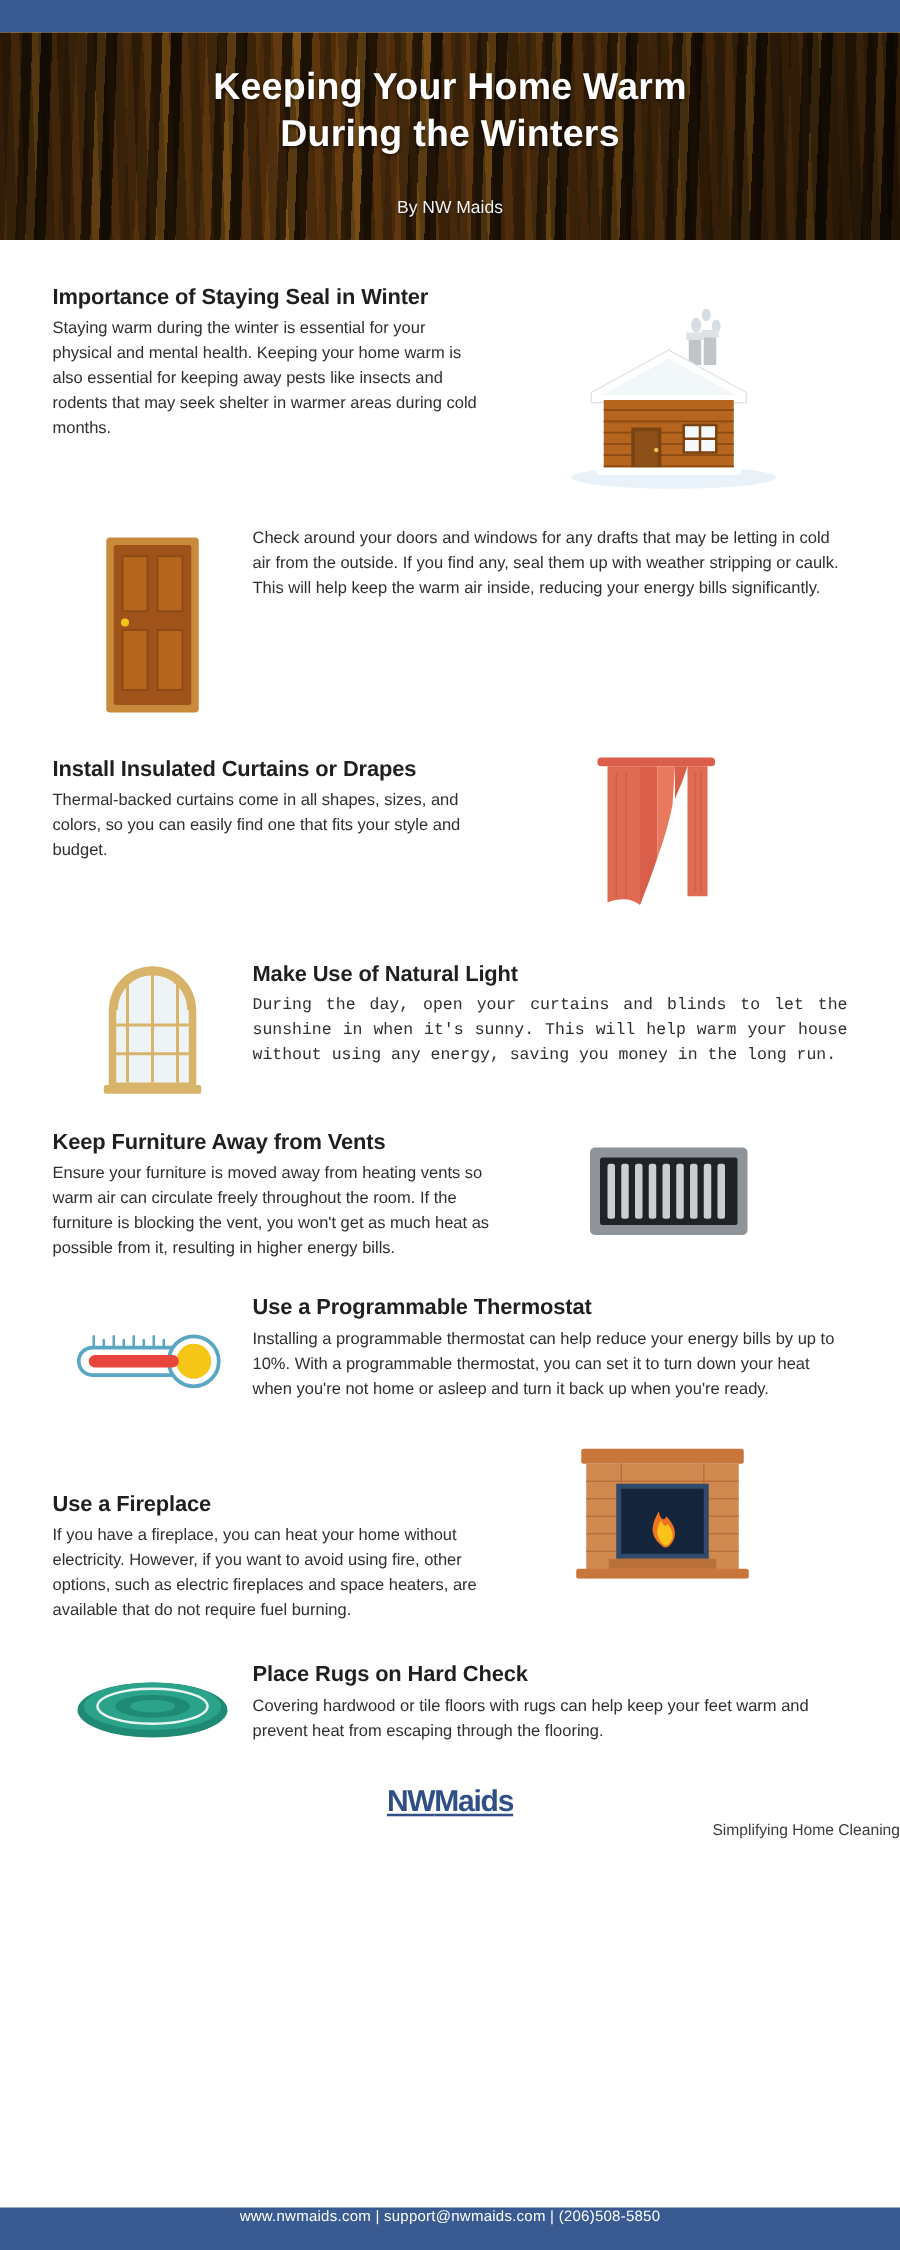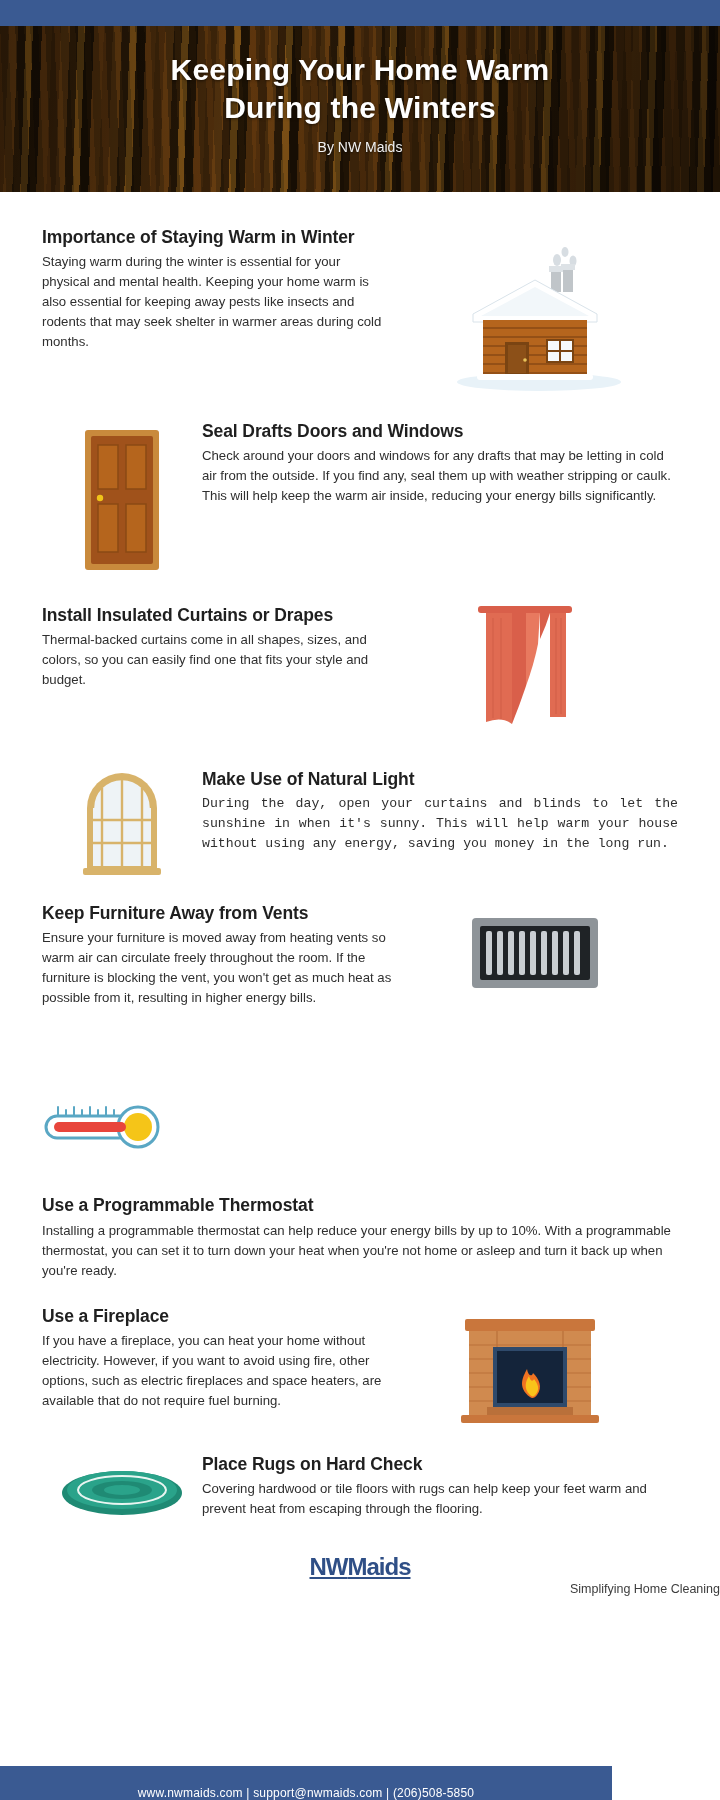--- a/index.html
+++ b/index.html
@@ -71,21 +71,21 @@
     font-size: 30px;
     font-weight: bold;
     line-height: 1.28;
     letter-spacing: 0.2px;
     text-shadow: 0 1px 3px rgba(0,0,0,0.55);
     margin: 0;
   }
   .hero-sub {
     color: #f2f2f2;
     font-size: 14px;
-    margin-top: 11px;
+    margin-top: 29px;
     text-shadow: 0 1px 2px rgba(0,0,0,0.5);
   }
   
   .content {
     flex: 1 1 auto;
     padding: 0 0 0 0;
     position: relative;
   }
   .section {
     display: flex;
@@ -133,27 +133,27 @@
   .logo-sub {
     font-size: 12.5px;
     color: #3c3c3c;
     margin-top: 3px;
     text-align: right;
   }
   .footerbar {
     position: absolute;
     bottom: 0;
     left: 0;
-    width: 612px;
+    width: 720px;
     height: 34px;
     background: #3a5a92;
     color: #ffffff;
     font-size: 12px;
     display: flex;
-    align-items: flex-end;
+    align-items: flex-start;
     justify-content: center;
     letter-spacing: 0.2px;
   }
   svg { display: block; }
 </style>
 </head>
 <body>
 
 <div class="page">
 
@@ -168,21 +168,21 @@
         <div>During the Winters</div>
       </div>
       <div class="hero-sub">By NW Maids</div>
     </div>
   </div>
 
   <div class="content">
 
     <div class="section" style="padding-top:34px;">
       <div class="sec-text" style="flex:0 0 348px;">
-        <h2 class="sec-title">Importance of Staying Warm in Winter</h2>
+        <h2 class="sec-title">Importance of Staying Seal in Winter</h2>
         <p class="sec-body">Staying warm during the winter is essential for your physical and mental health. Keeping your home warm is also essential for keeping away pests like insects and rodents that may seek shelter in warmer areas during cold months.</p>
       </div>
       <div class="sec-art" style="flex:1 1 auto; padding-top:16px;">
         <svg width="175" height="150" viewBox="0 0 175 150">
 
           <ellipse cx="92" cy="140" rx="82" ry="9" fill="#e8f2f8"></ellipse>
 
           <g fill="#d7dde2">
             <ellipse cx="110" cy="18" rx="4" ry="6"></ellipse>
             <ellipse cx="118" cy="10" rx="3.5" ry="5"></ellipse>
@@ -226,21 +226,20 @@
           <rect x="6" y="4" width="74" height="140" rx="3" fill="#c98a3c"></rect>
           <rect x="12" y="10" width="62" height="128" rx="2" fill="#a0521b"></rect>
           <rect x="19" y="19" width="20" height="44" fill="#b5651d" stroke="#8a4a14" stroke-width="1.5"></rect>
           <rect x="47" y="19" width="20" height="44" fill="#b5651d" stroke="#8a4a14" stroke-width="1.5"></rect>
           <rect x="19" y="78" width="20" height="48" fill="#b5651d" stroke="#8a4a14" stroke-width="1.5"></rect>
           <rect x="47" y="78" width="20" height="48" fill="#b5651d" stroke="#8a4a14" stroke-width="1.5"></rect>
           <circle cx="21" cy="72" r="3.2" fill="#f0c419"></circle>
         </svg>
       </div>
       <div class="sec-text" style="flex:1 1 auto;">
-        <h2 class="sec-title">Seal Drafts Doors and Windows</h2>
         <p class="sec-body">Check around your doors and windows for any drafts that may be letting in cold air from the outside. If you find any, seal them up with weather stripping or caulk. This will help keep the warm air inside, reducing your energy bills significantly.</p>
       </div>
     </div>
 
     <div class="section" style="padding-top:30px;">
       <div class="sec-text" style="flex:0 0 330px;">
         <h2 class="sec-title">Install Insulated Curtains or Drapes</h2>
         <p class="sec-body">Thermal-backed curtains come in all shapes, sizes, and colors, so you can easily find one that fits your style and budget.</p>
       </div>
       <div class="sec-art" style="flex:1 1 auto; align-items:flex-start;">
@@ -300,21 +299,21 @@
             <rect x="60" y="15" width="6" height="44" rx="2"></rect>
             <rect x="71" y="15" width="6" height="44" rx="2"></rect>
             <rect x="82" y="15" width="6" height="44" rx="2"></rect>
             <rect x="93" y="15" width="6" height="44" rx="2"></rect>
             <rect x="104" y="15" width="6" height="44" rx="2"></rect>
           </g>
         </svg>
       </div>
     </div>
 
-    <div class="section" style="padding-top:26px;flex-direction:column;">
+    <div class="section" style="padding-top:26px;">
       <div class="sec-art" style="flex:0 0 160px; padding-top:22px;">
         <svg width="126" height="62" viewBox="0 0 126 62">
           <rect x="4" y="22" width="84" height="22" rx="11" fill="#ffffff" stroke="#5aa7c4" stroke-width="3"></rect>
           <circle cx="96" cy="33" r="20" fill="#ffffff" stroke="#5aa7c4" stroke-width="3"></circle>
           <circle cx="96" cy="33" r="14" fill="#f5c518"></circle>
           <rect x="12" y="28" width="72" height="10" rx="5" fill="#e8453c"></rect>
           <g stroke="#5aa7c4" stroke-width="2" stroke-linecap="round">
             <line x1="16" y1="13" x2="16" y2="21"></line>
             <line x1="24" y1="16" x2="24" y2="21"></line>
             <line x1="32" y1="13" x2="32" y2="21"></line>
@@ -326,21 +325,21 @@
           </g>
         </svg>
       </div>
       <div class="sec-text" style="flex:1 1 auto;">
         <h2 class="sec-title">Use a Programmable Thermostat</h2>
         <p class="sec-body">Installing a programmable thermostat can help reduce your energy bills by up to 10%. With a programmable thermostat, you can set it to turn down your heat when you're not home or asleep and turn it back up when you're ready.</p>
       </div>
     </div>
 
     <div class="section" style="padding-top:24px;">
-      <div class="sec-text" style="flex:0 0 340px;">
+      <div class="sec-text" style="flex:0 0 340px;margin-top:47px;">
         <h2 class="sec-title">Use a Fireplace</h2>
         <p class="sec-body">If you have a  fireplace, you can heat your home without electricity. However, if you want to avoid using fire, other options, such as electric fireplaces and space heaters, are available that do not require fuel burning.</p>
       </div>
       <div class="sec-art" style="flex:1 1 auto; padding-top:10px;">
         <svg width="146" height="108" viewBox="0 0 146 108">
           <rect x="8" y="4" width="130" height="12" rx="2" fill="#c9763c"></rect>
           <rect x="12" y="16" width="122" height="88" fill="#d08a4f"></rect>
           <g stroke="#b9703a" stroke-width="1.2">
             <line x1="12" y1="30" x2="134" y2="30"></line>
             <line x1="12" y1="44" x2="134" y2="44"></line>

